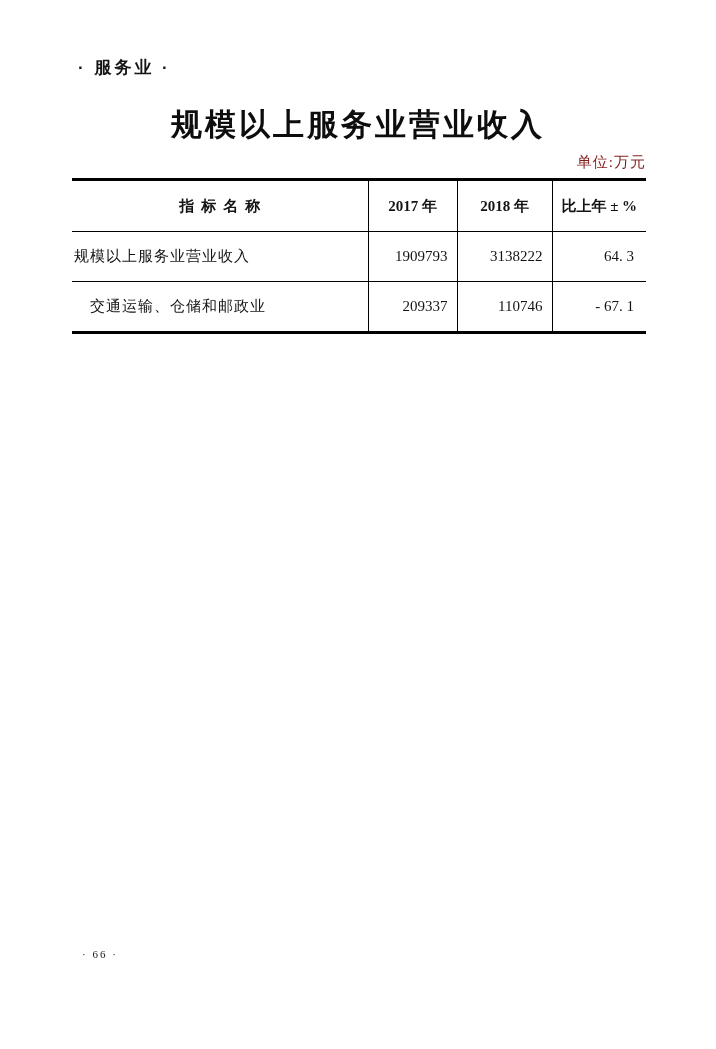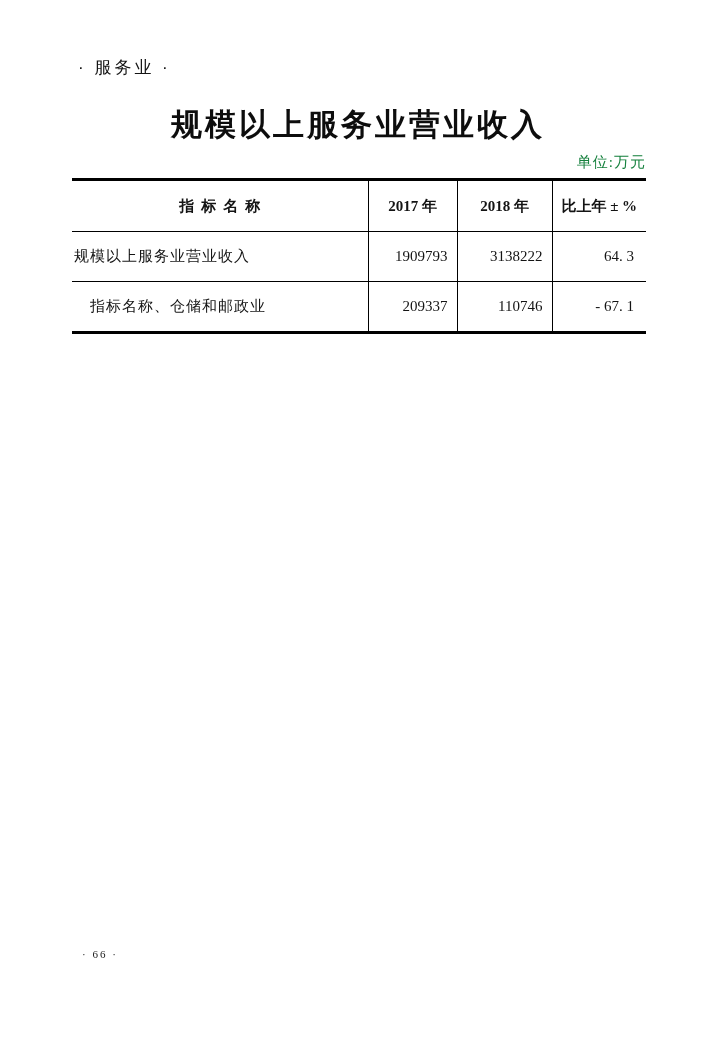--- a/index.html
+++ b/index.html
@@ -14,21 +14,21 @@
     background: #ffffff;
     color: #161616;
     font-family: "Liberation Serif", "DejaVu Serif", serif;
     overflow: hidden;
   }
   .section-label {
     position: absolute;
     left: 78px;
     top: 56px;
     font-family: "Liberation Sans", "DejaVu Sans", sans-serif;
-    font-weight: 400;
+    font-weight: 700;
     font-size: 17px;
     letter-spacing: 3px;
     color: #141414;
   }
   .title {
     position: absolute;
     left: 0;
     right: 0;
     top: 104px;
     margin: 0;
@@ -37,21 +37,21 @@
     font-weight: 700;
     letter-spacing: 3px;
     color: #0d0d0d;
   }
   .unit-note {
     position: absolute;
     right: 70px;
     top: 153px;
     font-size: 15px;
     letter-spacing: 1px;
-    color: #15803d;
+    color: #7f1d1d;
     text-align: right;
   }
   table.stats-table {
     position: absolute;
     left: 72px;
     top: 178px;
     width: 574px;
     table-layout: fixed;
     border-collapse: collapse;
     border-top: 3px solid #000;
@@ -135,21 +135,21 @@
       </tr>
     </thead>
     <tbody>
       <tr>
         <td class="ind vline">规模以上服务业营业收入</td>
         <td class="num vline">1909793</td>
         <td class="num vline">3138222</td>
         <td class="num pct">64. 3</td>
       </tr>
       <tr>
-        <td class="ind indent vline">指标名称、仓储和邮政业</td>
+        <td class="ind indent vline">交通运输、仓储和邮政业</td>
         <td class="num vline">209337</td>
         <td class="num vline">110746</td>
         <td class="num pct">- 67. 1</td>
       </tr>
     </tbody>
   </table>
 
   <div class="page-number">· 66 ·</div>
 
 </div>

